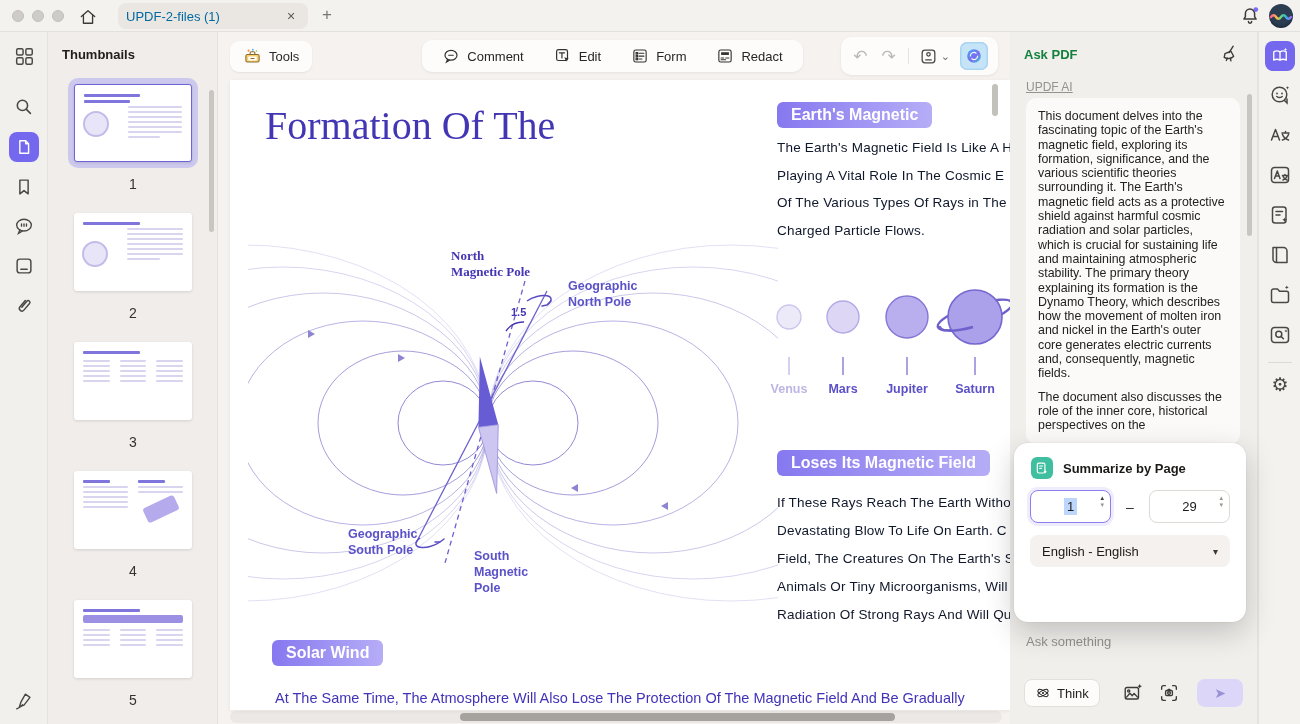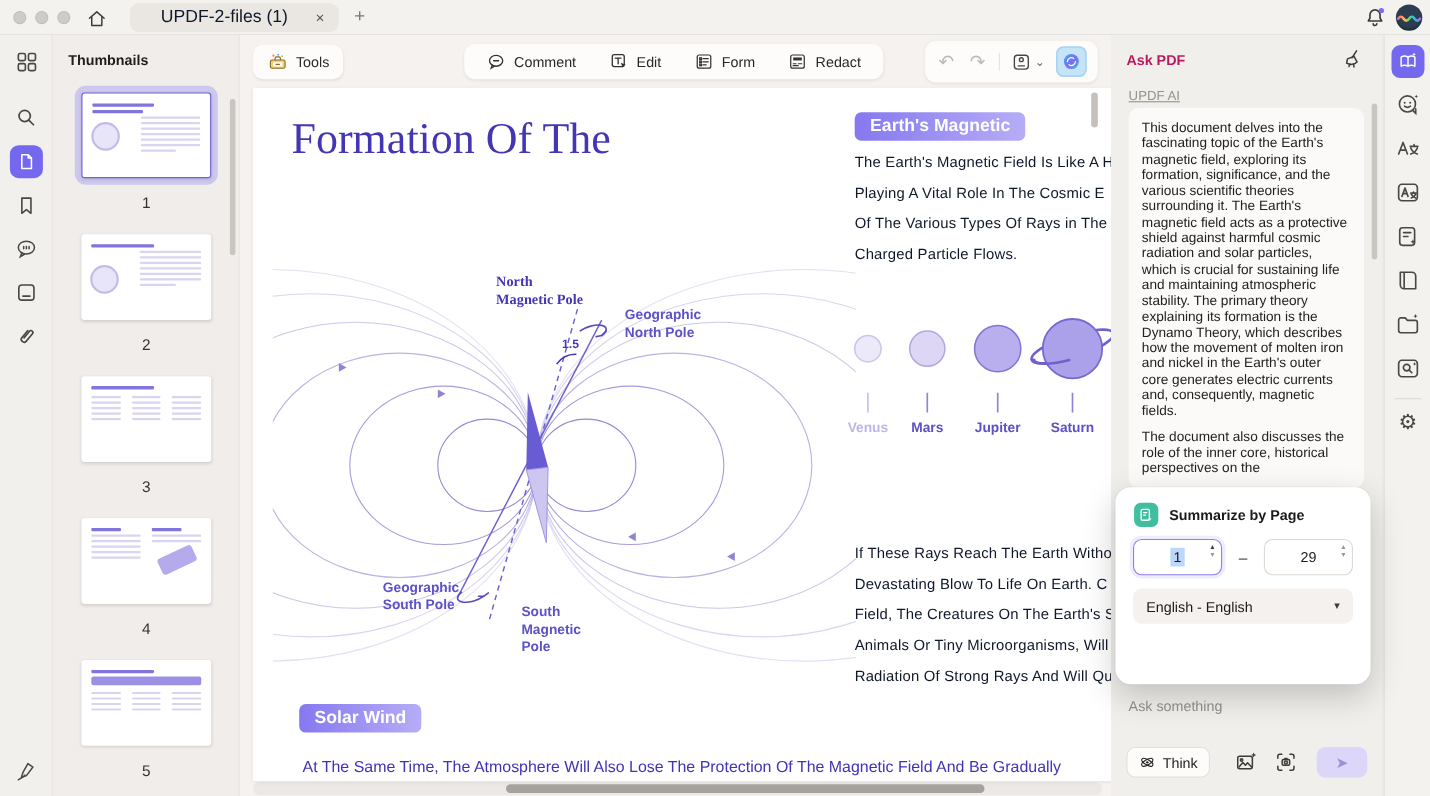--- a/index.html
+++ b/index.html
@@ -6,21 +6,21 @@
   html,body { width:1300px; height:724px; overflow:hidden; }
   body { font-family:"Liberation Sans", sans-serif; background:#f2f0ed; position:relative; color:#2b2a28; }
   svg { display:block; }
 
   
   .titlebar { position:absolute; left:0; top:0; width:1300px; height:32px; background:#f4f2ef; border-bottom:1px solid #e4e1dd; }
   .lights { position:absolute; left:12px; top:10px; display:flex; gap:8px; }
   .light { width:12px; height:12px; border-radius:50%; background:#cfccc7; border:1px solid #c2bfba; }
   .home-btn { position:absolute; left:76px; top:5px; width:24px; height:24px; display:flex; align-items:center; justify-content:center; }
   .tab { position:absolute; left:118px; top:3px; width:190px; height:26px; background:#eae7e3; border-radius:8px; display:flex; align-items:center; padding:0 8px; }
-  .tab-title { flex:1; text-align:center; font-size:16px; color:#0f172a; white-space:nowrap; overflow:hidden; }
+  .tab-title { flex:1; text-align:left; font-size:13px; color:#0369a1; white-space:nowrap; overflow:hidden; }
   .tab-close { width:18px; height:18px; display:flex; align-items:center; justify-content:center; font-size:14px; color:#5a5855; cursor:default; }
   .tab-add { position:absolute; left:316px; top:4px; width:22px; height:22px; display:flex; align-items:center; justify-content:center; font-size:17px; color:#7a7672; }
   .bell { position:absolute; right:38px; top:4px; width:24px; height:24px; }
   .avatar { position:absolute; right:7px; top:4px; width:24px; height:24px; border-radius:50%; background:radial-gradient(circle at 50% 40%, #2c3d52 55%, #0e1724); overflow:hidden; }
 
   
   .app { position:absolute; left:0; top:32px; width:1300px; height:692px; }
   .leftrail { position:absolute; left:0; top:0; width:48px; height:692px; background:#f2f0ed; border-right:1px solid #e6e3df; }
   .rail-ic { position:absolute; left:13px; width:22px; height:22px; }
   .rail-active { position:absolute; left:9px; width:30px; height:30px; background:#7468ef; border-radius:8px; display:flex; align-items:center; justify-content:center; }
@@ -61,21 +61,21 @@
   .pdf-title2 { position:absolute; left:30px; top:82px; font-family:"Liberation Serif", serif; font-style:italic; font-size:40px; color:#5a4fc4; white-space:nowrap; }
   .badge { position:absolute; display:inline-block; padding:4px 14px; border-radius:6px; background:linear-gradient(90deg,#8678ef,#b6adf7); color:#fff; font-weight:bold; font-size:16px; white-space:nowrap; }
   .pline { position:absolute; left:547px; font-size:13.5px; color:#0f172a; white-space:nowrap; letter-spacing:.2px; }
   .bline { position:absolute; left:45px; top:610px; font-size:14.5px; color:#4033b8; white-space:nowrap; }
   .hthumb { position:absolute; left:242px; bottom:3px; width:435px; height:8px; border-radius:4px; background:#a6a39f; }
   .htrack { position:absolute; left:12px; right:8px; bottom:1px; height:12px; border-radius:6px; background:rgba(0,0,0,.04); }
   .vthumb-doc { position:absolute; right:12px; top:52px; width:6px; height:32px; border-radius:3px; background:#c4c1bc; }
 
   
   .askpanel { position:absolute; left:1010px; top:0; width:248px; height:692px; background:#f1efec; border-right:1px solid #e6e3df; }
-  .ask-header { position:absolute; left:14px; top:15px; font-size:13px; font-weight:bold; color:#be185d; }
+  .ask-header { position:absolute; left:14px; top:15px; font-size:13px; font-weight:bold; color:#15803d; }
   .broom { position:absolute; right:16px; top:11px; width:22px; height:22px; }
   .updf-ai { position:absolute; left:16px; top:48px; font-size:12px; color:#96928c;text-decoration:underline; }
   .ai-card { position:absolute; left:16px; top:66px; width:214px; background:#fbfaf9; border-radius:10px; padding:11px 12px; font-size:12.4px; line-height:14.3px; color:#222; }
   .ai-card p + p { margin-top:9px; }
   .panel-scroll { position:absolute; left:237px; top:62px; width:5px; height:142px; border-radius:3px; background:#c9c5c0; }
 
   .popup { position:absolute; left:4px; top:411px; width:232px; height:179px; background:#fff; border-radius:14px; box-shadow:0 10px 30px rgba(0,0,0,.20), 0 0 0 1px rgba(0,0,0,.03); z-index:6; }
   .popup-head { position:absolute; left:17px; top:14px; display:flex; align-items:center; gap:10px; }
   .popup-ico { width:22px; height:22px; border-radius:6px; background:#3fbf9f; display:flex; align-items:center; justify-content:center; }
   .popup-title { font-size:13px; font-weight:bold; color:#1b1a18; }
@@ -475,20 +475,21 @@
           <line x1="217" y1="74" x2="217" y2="92" stroke="#8d84d8"></line>
         </g>
         <g font-family="Liberation Sans, sans-serif" font-weight="bold" font-size="12.5" text-anchor="middle">
           <text x="31" y="110" fill="#bdb6e4">Venus</text>
           <text x="85" y="110" fill="#5b50c6">Mars</text>
           <text x="149" y="110" fill="#5b50c6">Jupiter</text>
           <text x="217" y="110" fill="#5b50c6">Saturn</text>
         </g>
       </svg>
 
+      <div class="badge" style="left:547px;top:370px">Loses Its Magnetic Field</div>
       <div class="pline" style="top:415px">If These Rays Reach The Earth Witho</div>
       <div class="pline" style="top:443px">Devastating Blow To Life On Earth. C</div>
       <div class="pline" style="top:471px">Field, The Creatures On The Earth's S</div>
       <div class="pline" style="top:499px">Animals Or Tiny Microorganisms, Will</div>
       <div class="pline" style="top:527px">Radiation Of Strong Rays And Will Qu</div>
 
       <div class="badge" style="left:42px;top:560px">Solar Wind</div>
       <div class="bline">At The Same Time, The Atmosphere Will Also Lose The Protection Of The Magnetic Field And Be Gradually</div>
     </div>
 

